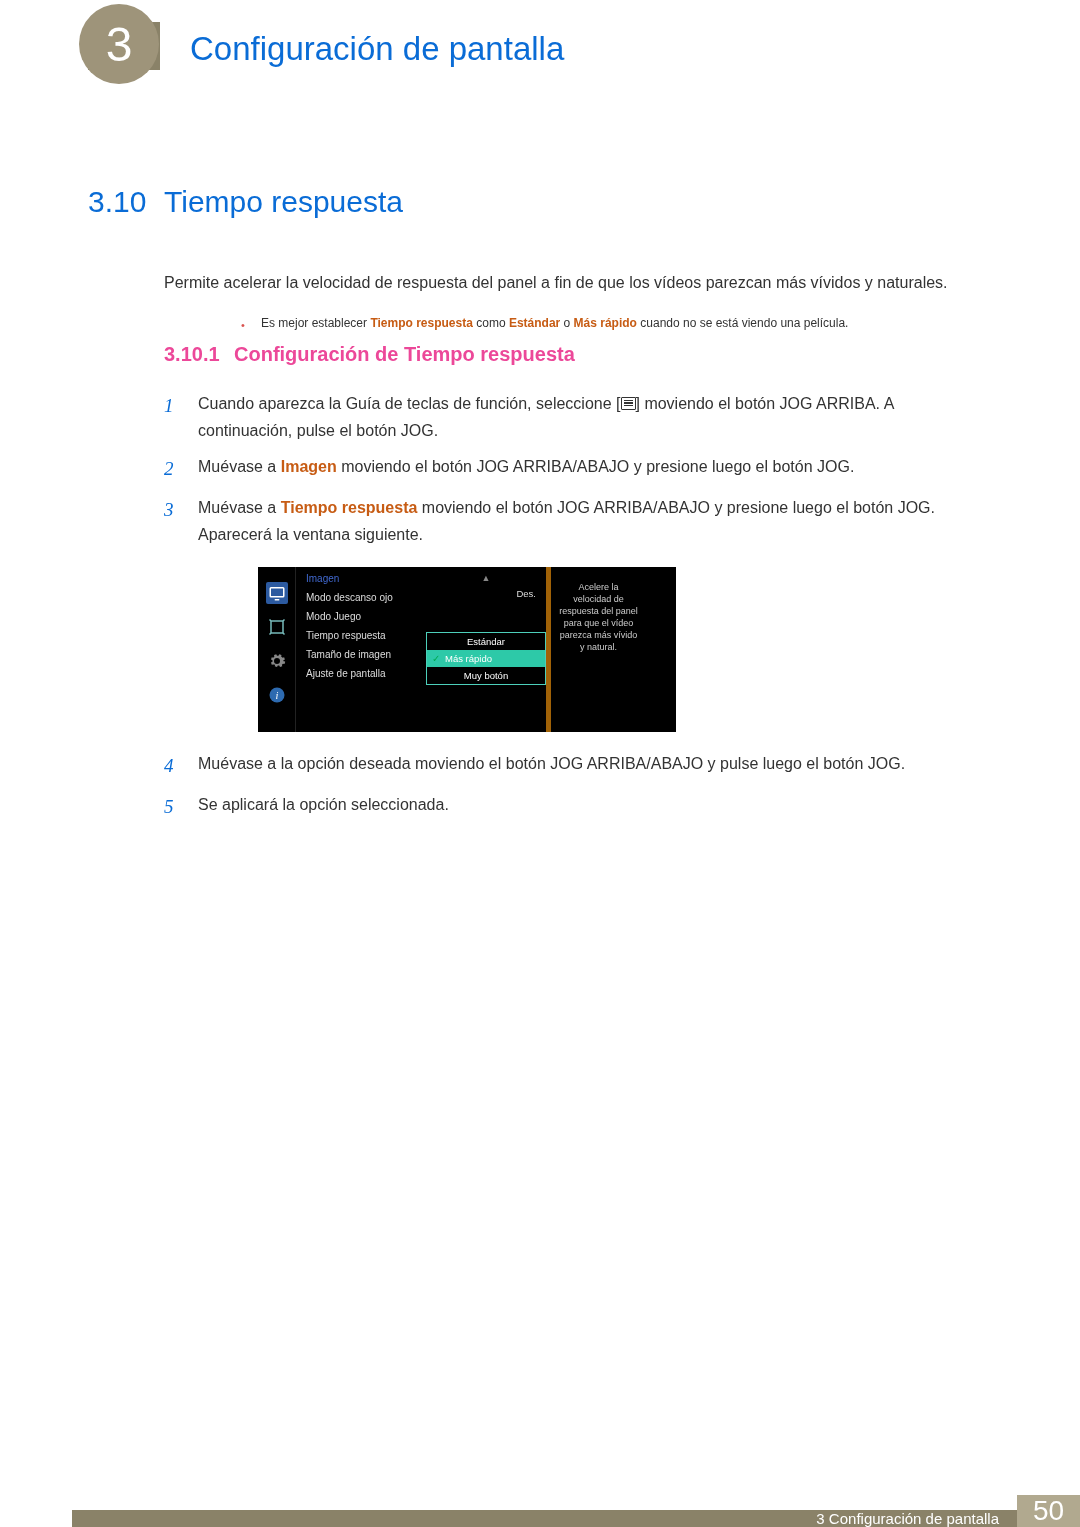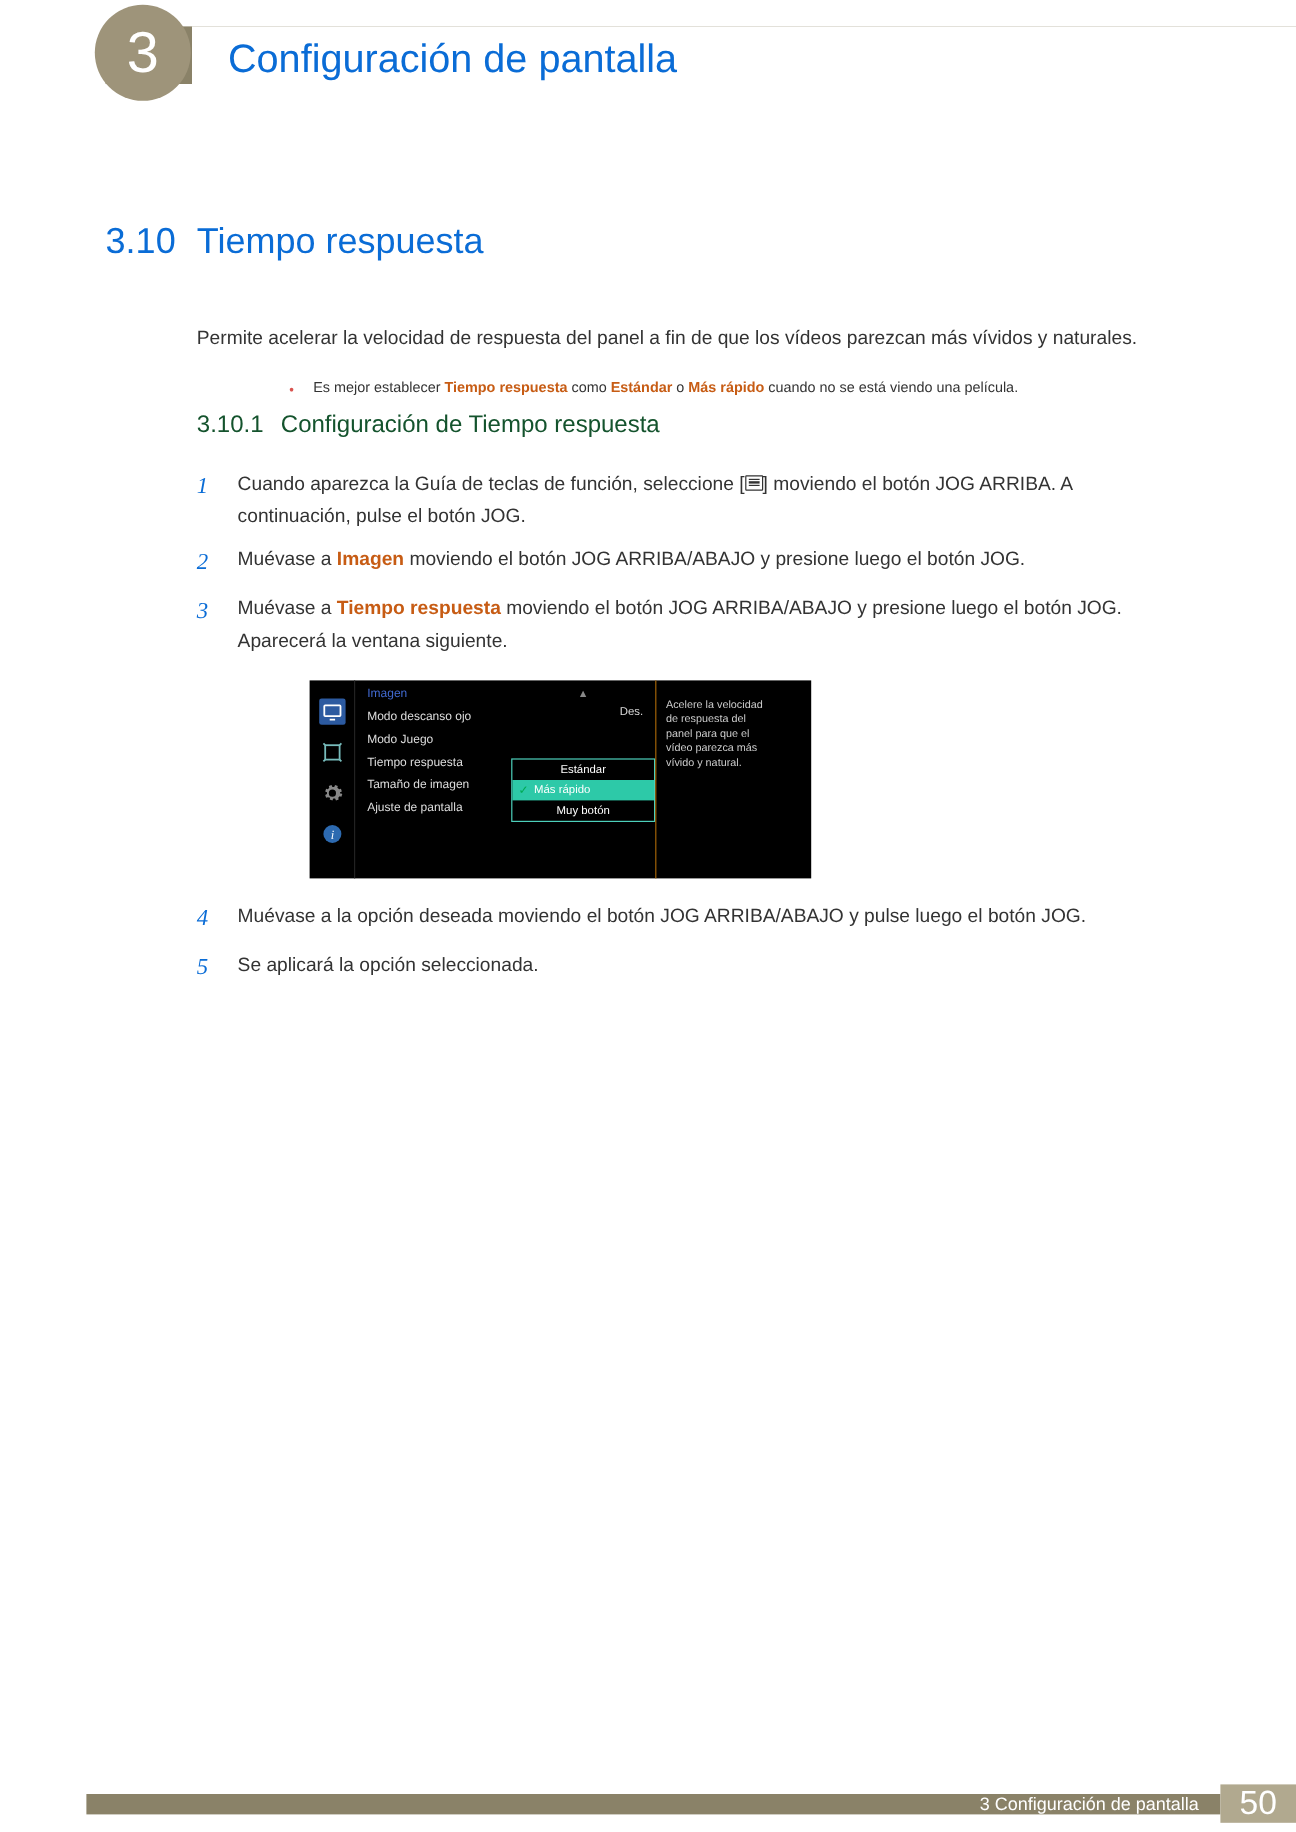--- a/index.html
+++ b/index.html
@@ -96,23 +96,23 @@
     content: "•";
     position: absolute;
     left: 0;
     top: 3px;
     color: #d9534f;
     font-size: 11px;
   }
   .bold-orange { color: #c75c14; font-weight: bold; }
   .subsection-heading {
     margin-left: 76px;
-    color: #14532d;
+    color: #ec4899;
     font-size: 20px;
-    font-weight: 400;
+    font-weight: 700;
     margin-bottom: 24px;
   }
   .subsection-number { display: inline-block; width: 70px; }
   .steps { margin-left: 76px; }
   .step {
     display: flex;
     gap: 18px;
     font-size: 16px;
     line-height: 1.7;
     color: #333;
@@ -224,31 +224,32 @@
     text-align: center;
     color: #888;
     font-size: 9px;
   }
   .osd-help {
     width: 100px;
     padding: 14px 8px 0 8px;
     font-size: 9px;
     line-height: 1.35;
     color: #ccc;
-    border-left: 1px solid #a16207;
+    border-left: 5px solid #a16207;
+    text-align: center;
   }
 
   .footer {
     position: absolute;
     bottom: 0;
     left: 72px;
     right: 0;
     height: 48px;
     display: flex;
-    align-items: center;
+    align-items: flex-end;
   }
   .footer-bar {
     flex: 1;
     background: #8a8268;
     display: flex;
     align-items: center;
     justify-content: flex-end;
     padding-right: 18px;
     color: #fff;
     font-size: 15px;

